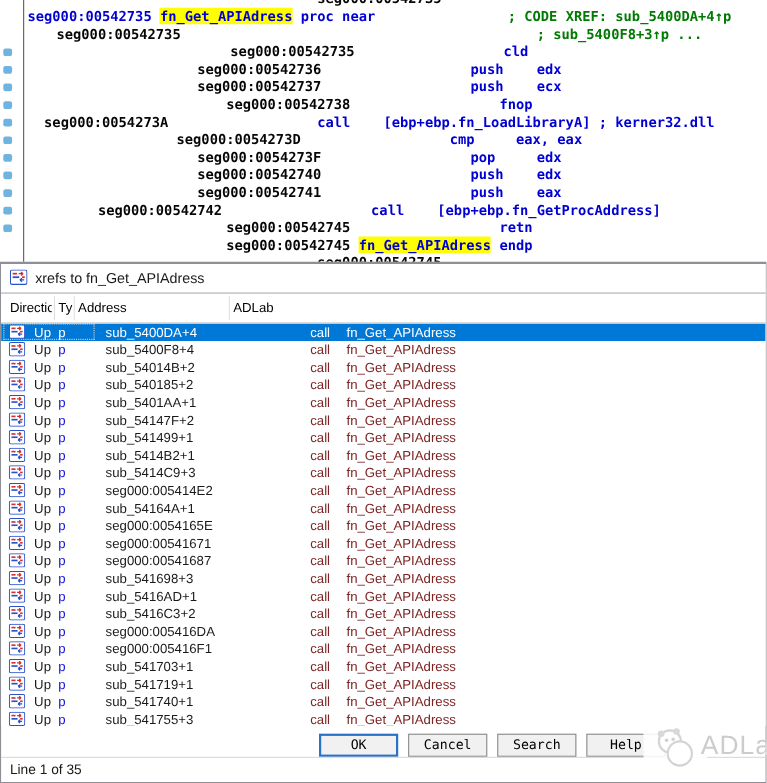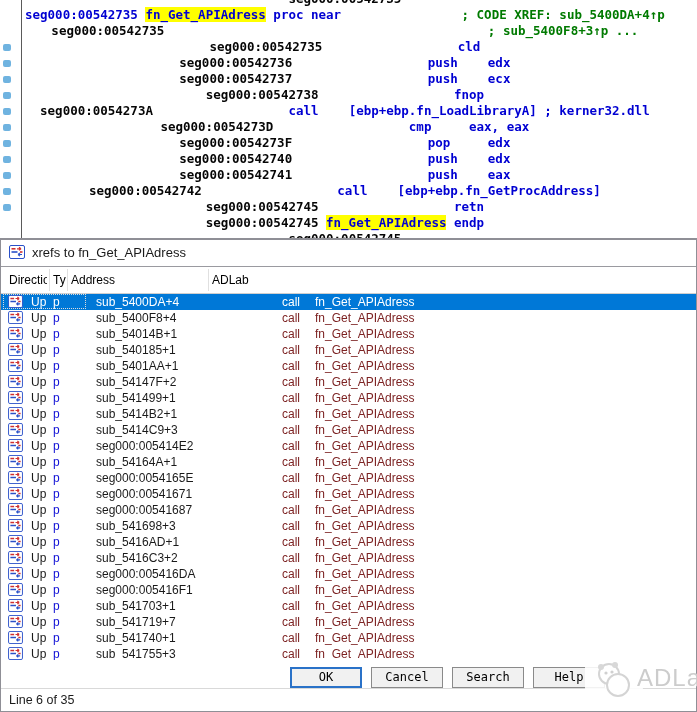--- a/index.html
+++ b/index.html
@@ -141,36 +141,36 @@
         <span class="ricon"><svg width="15" height="13" viewBox="0 0 16 14">
             <rect x="0.5" y="0.5" width="15" height="13" rx="1.5" fill="#ffffff" stroke="#2a50c8"></rect>
             <rect x="2.5" y="3" width="4" height="1.6" fill="#d03030"></rect>
             <path d="M8 3.8 h4 M12 3.8 l-2 -1.6 M12 3.8 l-2 1.6" stroke="#d03030" stroke-width="1.2" fill="none"></path>
             <rect x="2.5" y="6.2" width="6" height="1.6" fill="#2a50c8"></rect>
             <path d="M13 9.5 h-4 M9 9.5 l2 -1.6 M9 9.5 l2 1.6" stroke="#2a50c8" stroke-width="1.2" fill="none"></path>
             <rect x="11" y="6.2" width="2.5" height="1.6" fill="#d03030"></rect>
           </svg></span>
         <span class="rdir">Up</span>
         <span class="rtyp">p</span>
-        <span class="raddr">sub_54014B+1</span>
+        <span class="raddr">sub_54014B+2</span>
         <span class="rmnem">call</span>
         <span class="rop">fn_Get_APIAdress</span>
       </div>
       <div class="xrow" style="top: 48px;">
         <span class="ricon"><svg width="15" height="13" viewBox="0 0 16 14">
             <rect x="0.5" y="0.5" width="15" height="13" rx="1.5" fill="#ffffff" stroke="#2a50c8"></rect>
             <rect x="2.5" y="3" width="4" height="1.6" fill="#d03030"></rect>
             <path d="M8 3.8 h4 M12 3.8 l-2 -1.6 M12 3.8 l-2 1.6" stroke="#d03030" stroke-width="1.2" fill="none"></path>
             <rect x="2.5" y="6.2" width="6" height="1.6" fill="#2a50c8"></rect>
             <path d="M13 9.5 h-4 M9 9.5 l2 -1.6 M9 9.5 l2 1.6" stroke="#2a50c8" stroke-width="1.2" fill="none"></path>
             <rect x="11" y="6.2" width="2.5" height="1.6" fill="#d03030"></rect>
           </svg></span>
         <span class="rdir">Up</span>
         <span class="rtyp">p</span>
-        <span class="raddr">sub_540185+1</span>
+        <span class="raddr">sub_540185+2</span>
         <span class="rmnem">call</span>
         <span class="rop">fn_Get_APIAdress</span>
       </div>
       <div class="xrow" style="top: 64px;">
         <span class="ricon"><svg width="15" height="13" viewBox="0 0 16 14">
             <rect x="0.5" y="0.5" width="15" height="13" rx="1.5" fill="#ffffff" stroke="#2a50c8"></rect>
             <rect x="2.5" y="3" width="4" height="1.6" fill="#d03030"></rect>
             <path d="M8 3.8 h4 M12 3.8 l-2 -1.6 M12 3.8 l-2 1.6" stroke="#d03030" stroke-width="1.2" fill="none"></path>
             <rect x="2.5" y="6.2" width="6" height="1.6" fill="#2a50c8"></rect>
             <path d="M13 9.5 h-4 M9 9.5 l2 -1.6 M9 9.5 l2 1.6" stroke="#2a50c8" stroke-width="1.2" fill="none"></path>
@@ -411,21 +411,21 @@
         <span class="ricon"><svg width="15" height="13" viewBox="0 0 16 14">
             <rect x="0.5" y="0.5" width="15" height="13" rx="1.5" fill="#ffffff" stroke="#2a50c8"></rect>
             <rect x="2.5" y="3" width="4" height="1.6" fill="#d03030"></rect>
             <path d="M8 3.8 h4 M12 3.8 l-2 -1.6 M12 3.8 l-2 1.6" stroke="#d03030" stroke-width="1.2" fill="none"></path>
             <rect x="2.5" y="6.2" width="6" height="1.6" fill="#2a50c8"></rect>
             <path d="M13 9.5 h-4 M9 9.5 l2 -1.6 M9 9.5 l2 1.6" stroke="#2a50c8" stroke-width="1.2" fill="none"></path>
             <rect x="11" y="6.2" width="2.5" height="1.6" fill="#d03030"></rect>
           </svg></span>
         <span class="rdir">Up</span>
         <span class="rtyp">p</span>
-        <span class="raddr">sub_541719+7</span>
+        <span class="raddr">sub_541719+1</span>
         <span class="rmnem">call</span>
         <span class="rop">fn_Get_APIAdress</span>
       </div>
       <div class="xrow" style="top: 336px;">
         <span class="ricon"><svg width="15" height="13" viewBox="0 0 16 14">
             <rect x="0.5" y="0.5" width="15" height="13" rx="1.5" fill="#ffffff" stroke="#2a50c8"></rect>
             <rect x="2.5" y="3" width="4" height="1.6" fill="#d03030"></rect>
             <path d="M8 3.8 h4 M12 3.8 l-2 -1.6 M12 3.8 l-2 1.6" stroke="#d03030" stroke-width="1.2" fill="none"></path>
             <rect x="2.5" y="6.2" width="6" height="1.6" fill="#2a50c8"></rect>
             <path d="M13 9.5 h-4 M9 9.5 l2 -1.6 M9 9.5 l2 1.6" stroke="#2a50c8" stroke-width="1.2" fill="none"></path>
@@ -455,21 +455,21 @@
     </div>
 
   <div class="btnzone">
     <button class="btn default b0">OK</button>
     <button class="btn b1">Cancel</button>
     <button class="btn b2">Search</button>
     <button class="btn b3">Help</button>
   </div>
 
   <div class="statusline"></div>
-  <div class="statustext">Line 6 of 35</div>
+  <div class="statustext">Line 1 of 35</div>
 </div>
 
 <div class="watermark">
   <div class="wm-bg"></div>
   <span style="position:absolute;left:6px;top:2px;">
     <svg width="46" height="42" viewBox="0 0 46 42">
       <circle cx="18" cy="16" r="10" fill="#ffffff" stroke="#d4d4d4" stroke-width="2"></circle>
       <circle cx="10" cy="9" r="3" fill="#d8d8d8"></circle>
       <circle cx="24" cy="7" r="3" fill="#d8d8d8"></circle>
       <circle cx="27" cy="27" r="11" fill="#ffffff" stroke="#d4d4d4" stroke-width="2"></circle>

